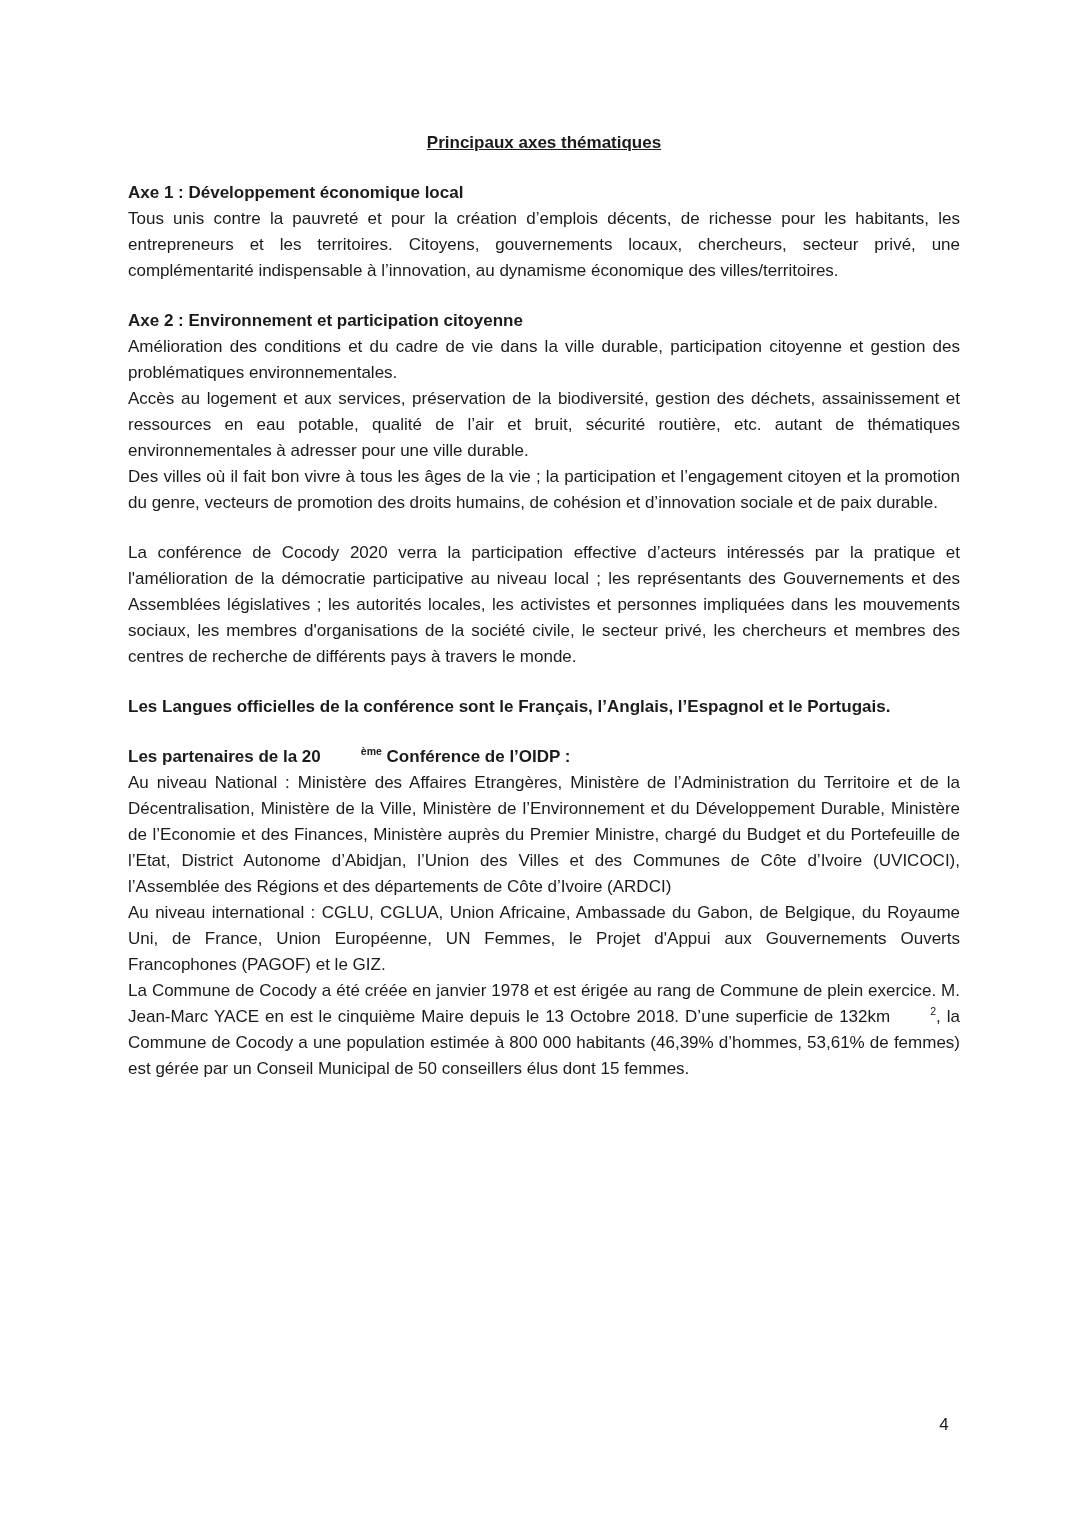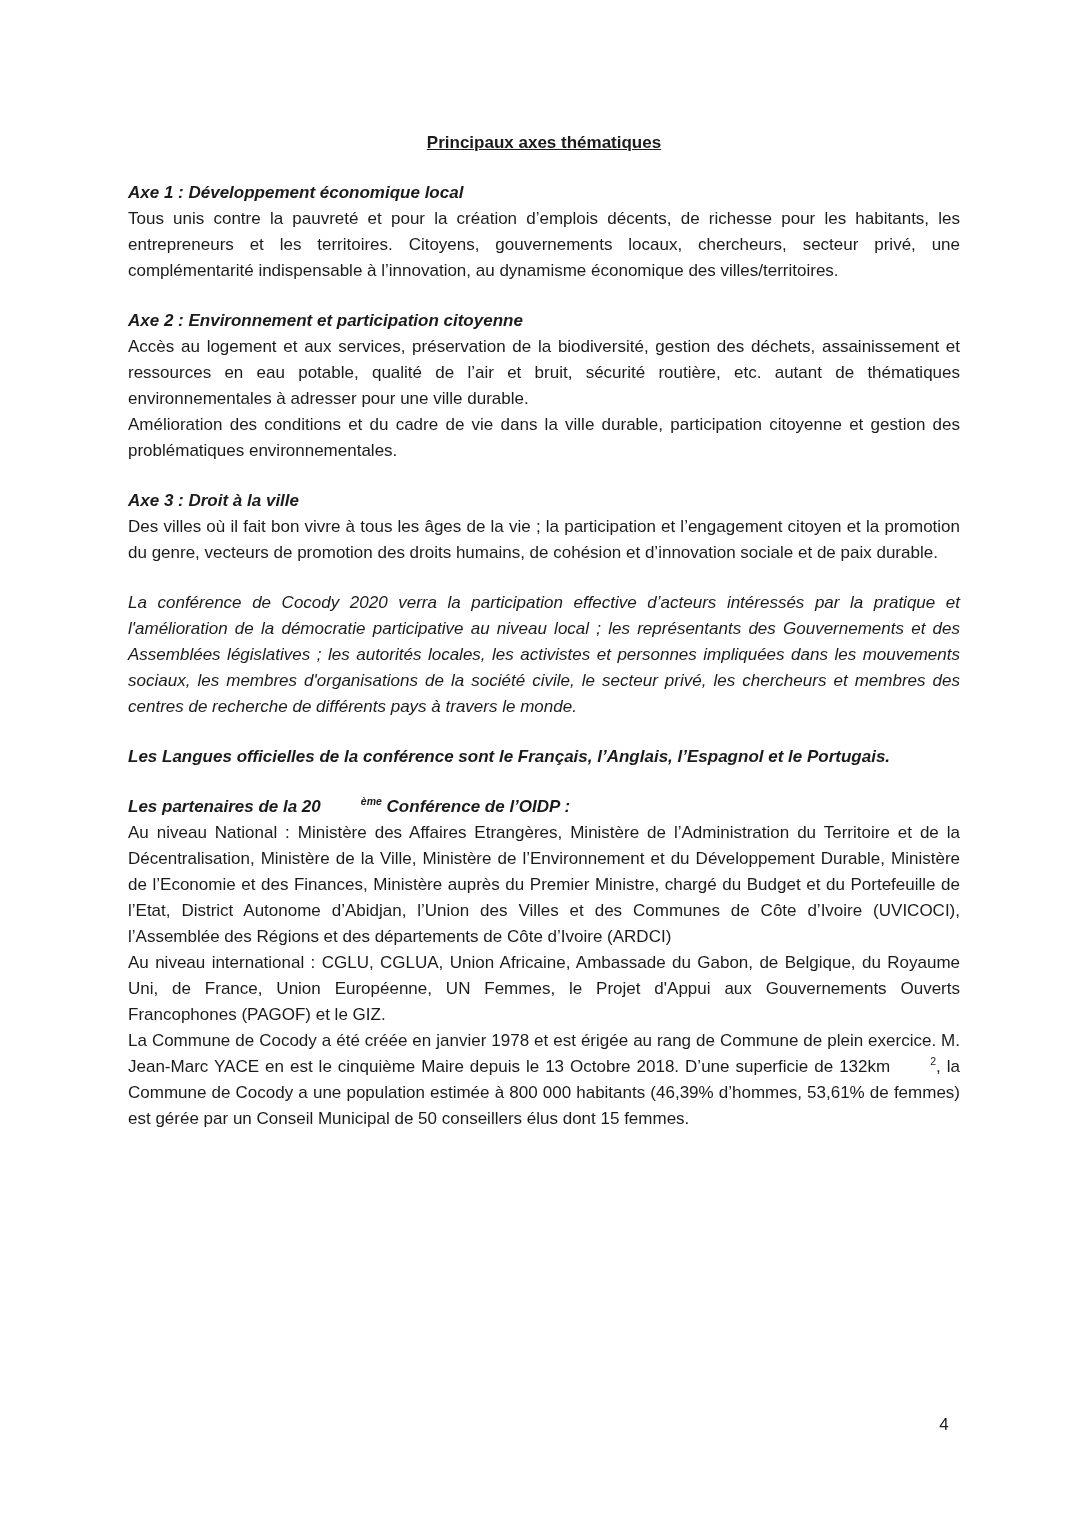--- a/index.html
+++ b/index.html
@@ -39,21 +39,20 @@
     font-weight: bold;
   }
   .bold-line {
     font-weight: bold;
   }
   .justify {
     text-align: justify;
   }
   .gap-top {
     margin-top: 24px !important;
-    font-style: italic;
   }
   sup.sup {
     font-size: 0.62em;
     line-height: 0;
     vertical-align: super;
     padding-left: 40px;
   }
   .page-number {
     position: absolute;
     top: 1412px;
@@ -72,26 +71,25 @@
 
     <h1 class="doc-title">Principaux axes thématiques</h1>
 
     <section>
       <h2 class="section-heading gap-top">Axe 1 : Développement économique local</h2>
       <p class="justify">Tous unis contre la pauvreté et pour la création d’emplois décents, de richesse pour les habitants, les entrepreneurs et les territoires. Citoyens, gouvernements locaux, chercheurs, secteur privé, une complémentarité indispensable à l’innovation, au dynamisme économique des villes/territoires.</p>
     </section>
 
     <section>
       <h2 class="section-heading gap-top">Axe 2 : Environnement et participation citoyenne</h2>
+      <p class="justify">Amélioration des conditions et du cadre de vie dans la ville durable, participation citoyenne et gestion des problématiques environnementales.</p>
       <p class="justify">Accès au logement et aux services, préservation de la biodiversité, gestion des déchets, assainissement et ressources en eau potable, qualité de l’air et bruit, sécurité routière, etc. autant de thématiques environnementales à adresser pour une ville durable.</p>
-      <p class="justify">Amélioration des conditions et du cadre de vie dans la ville durable, participation citoyenne et gestion des problématiques environnementales.</p>
     </section>
 
     <section>
-      <h2 class="section-heading gap-top">Axe 3 : Droit à la ville</h2>
       <p class="justify">Des villes où il fait bon vivre à tous les âges de la vie ; la participation et l’engagement citoyen et la promotion du genre, vecteurs de promotion des droits humains, de cohésion et d’innovation sociale et de paix durable.</p>
     </section>
 
     <section>
     </section>
 
     <section>
       <p class="justify gap-top">La conférence de Cocody 2020 verra la participation effective d’acteurs intéressés par la pratique et l'amélioration de la démocratie participative au niveau local ; les représentants des Gouvernements et des Assemblées législatives ; les autorités locales, les activistes et personnes impliquées dans les mouvements sociaux, les membres d'organisations de la société civile, le secteur privé, les chercheurs et membres des centres de recherche de différents pays à travers le monde.</p>
     </section>
 

